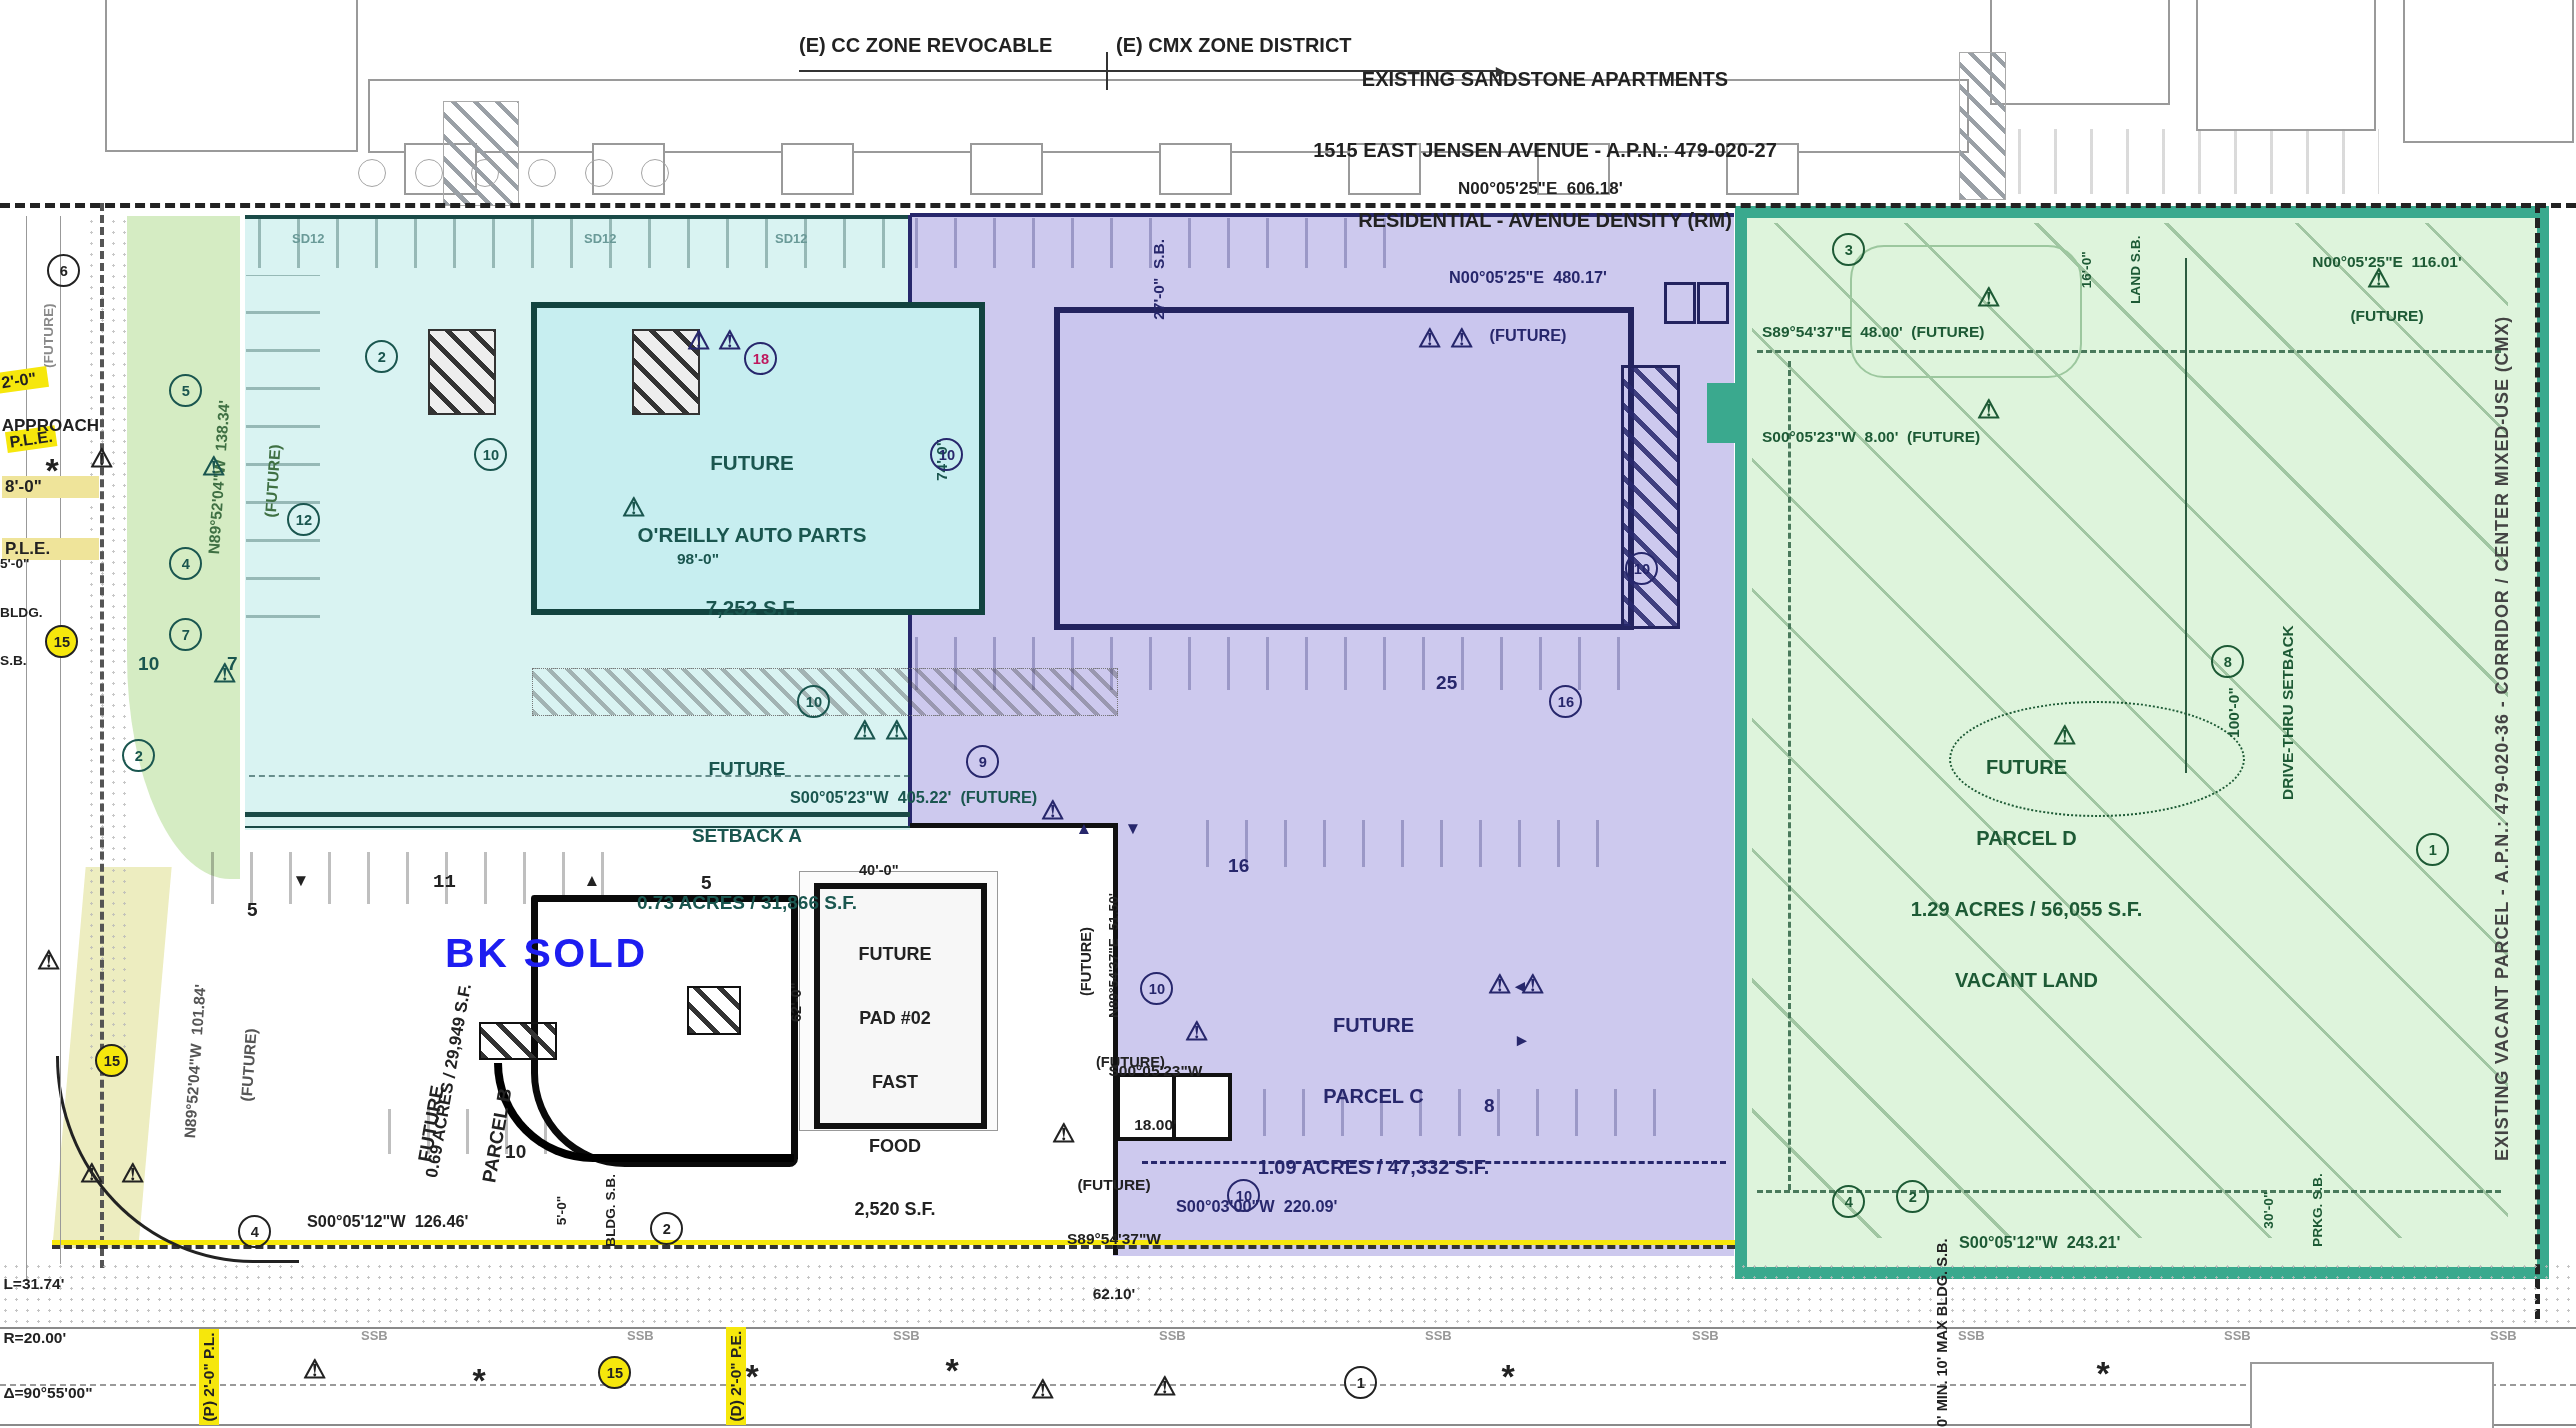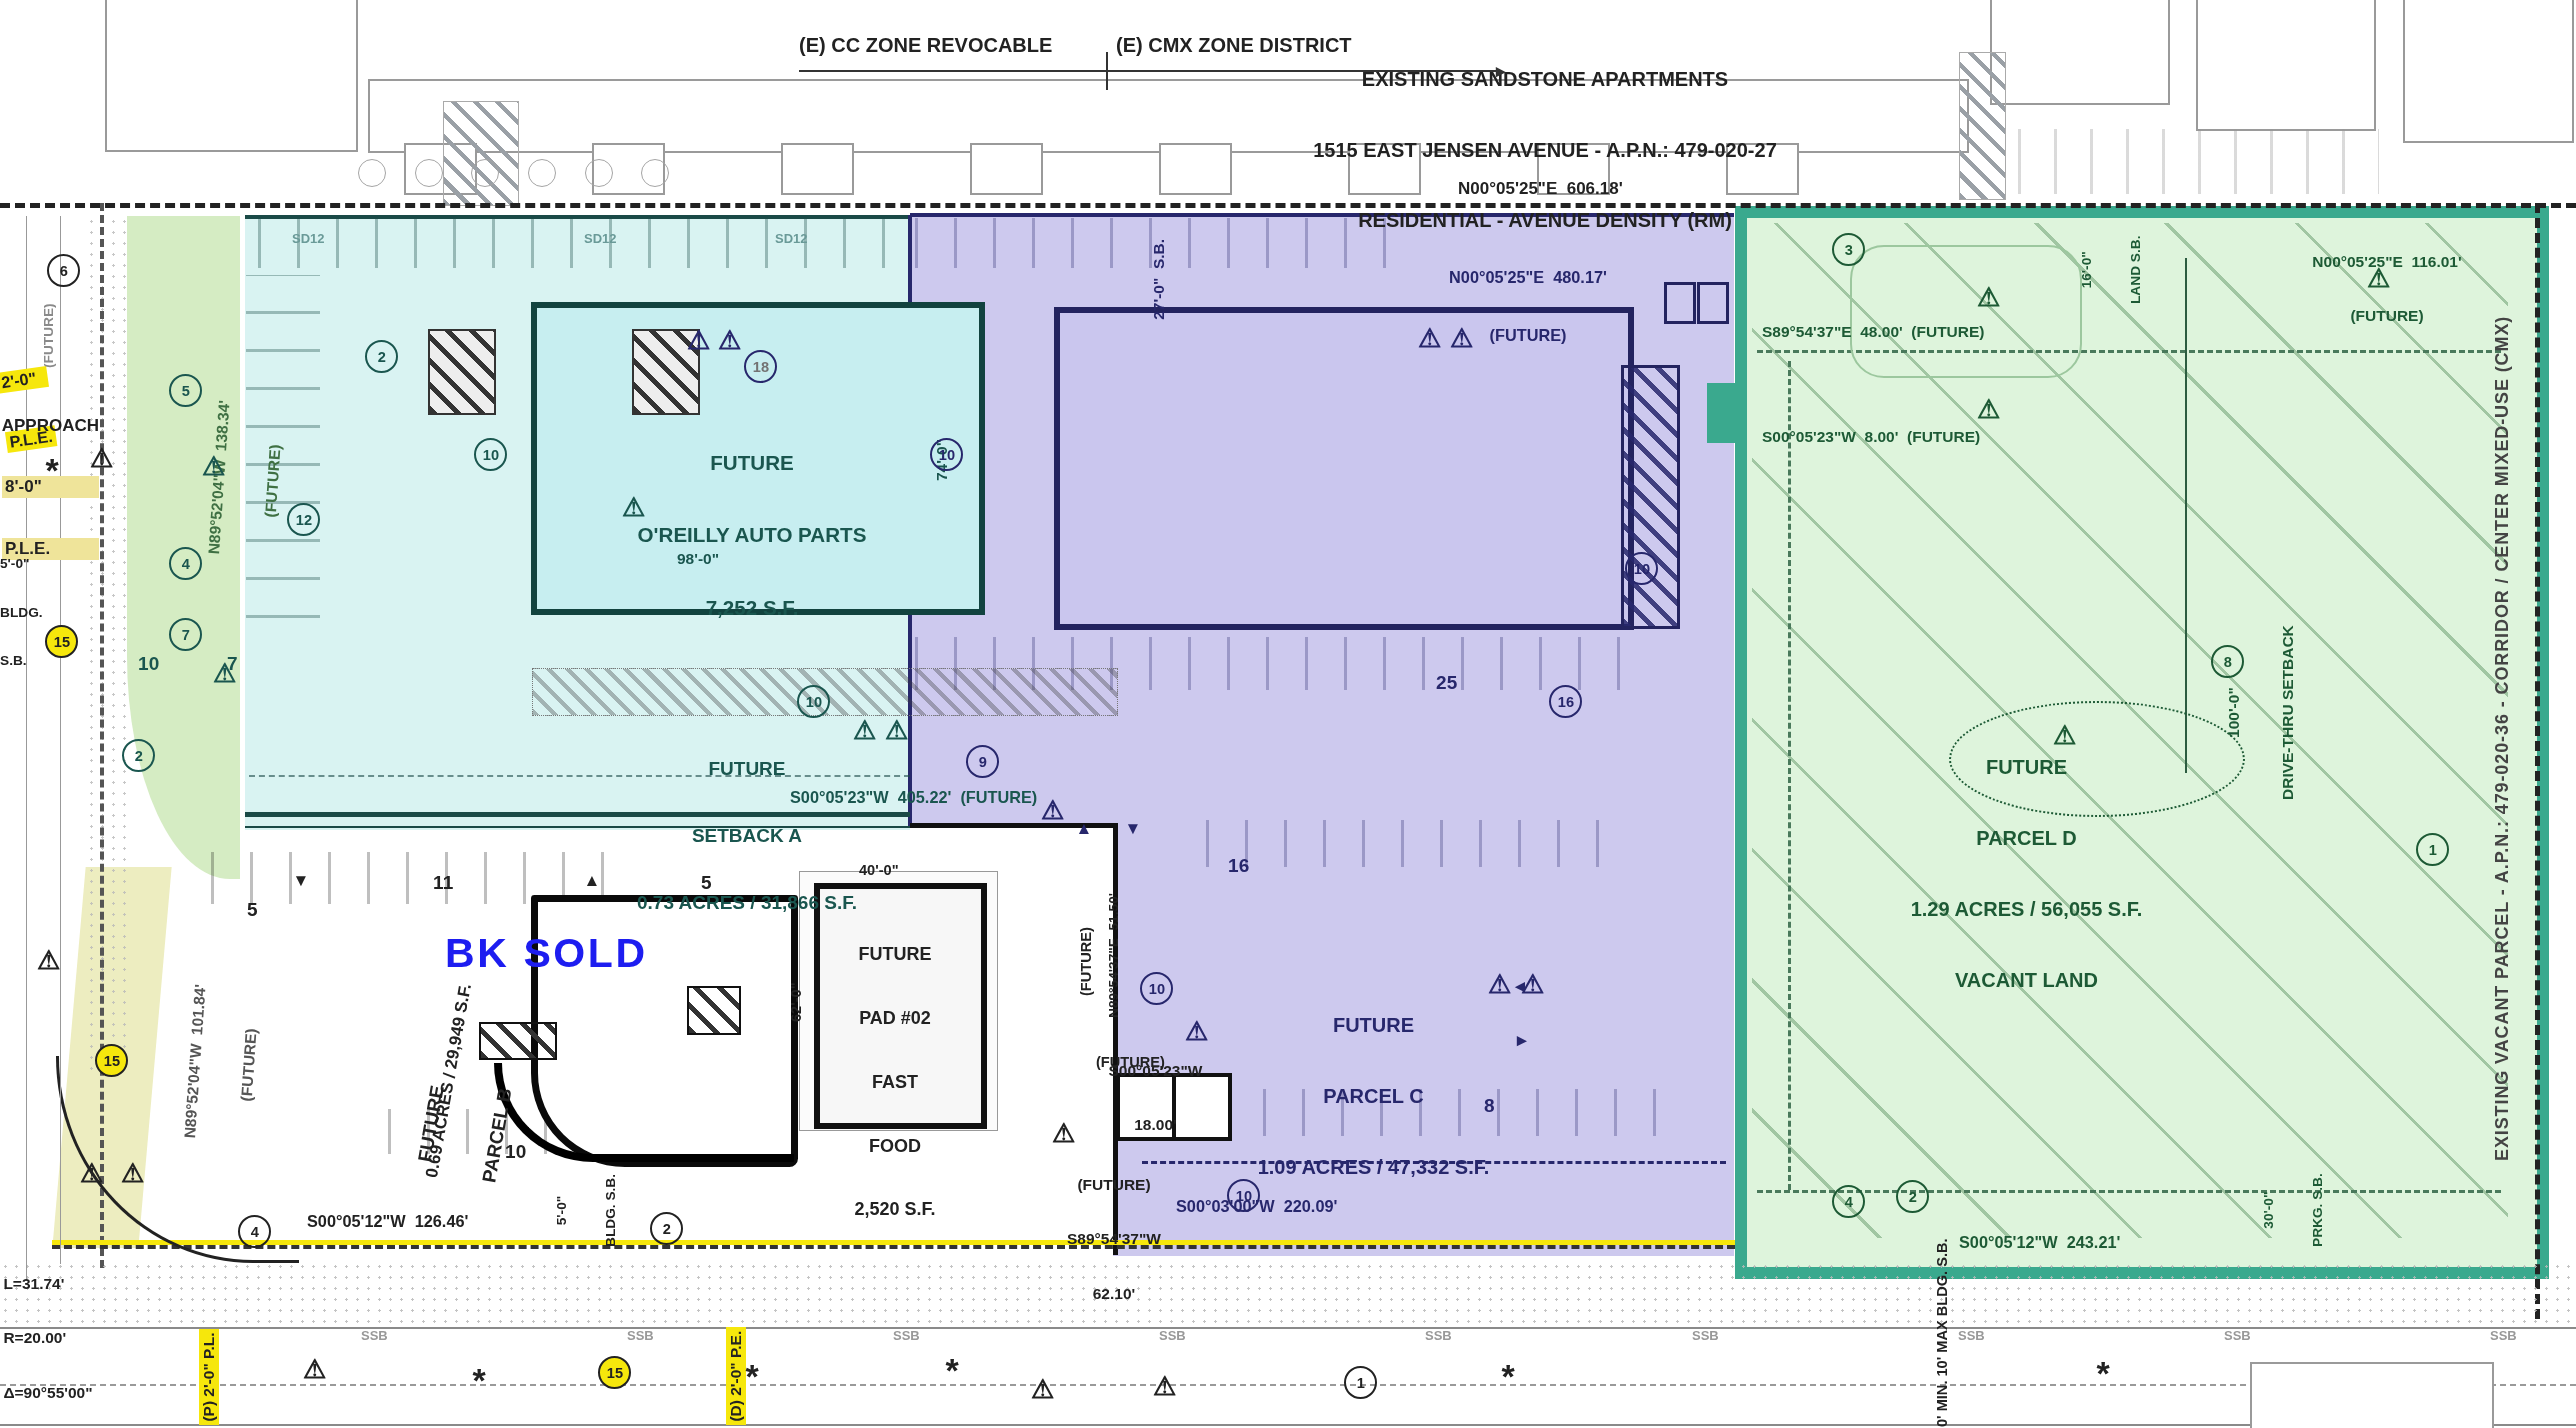--- a/index.html
+++ b/index.html
@@ -264,21 +264,21 @@
   <div class="lbl rot" style="left:2492px;top:1161px;font-size:18px;letter-spacing:0.9px;color:#444;">EXISTING VACANT PARCEL - A.P.N.: 479-020-36 - CORRIDOR / CENTER MIXED-USE (CMX)</div>
 
 <div class="sym circ" style="left: 380px; top: 355px; color: rgb(26, 86, 79); border-color: rgb(26, 86, 79);">2</div>
     <div class="sym circ" style="left: 184px; top: 389px; color: rgb(26, 86, 79); border-color: rgb(26, 86, 79);">5</div>
     <div class="sym circ" style="left: 184px; top: 562px; color: rgb(26, 86, 79); border-color: rgb(26, 86, 79);">4</div>
     <div class="sym circ" style="left: 184px; top: 633px; color: rgb(26, 86, 79); border-color: rgb(26, 86, 79);">7</div>
     <div class="sym circ" style="left: 137px; top: 754px; color: rgb(26, 86, 79); border-color: rgb(26, 86, 79);">2</div>
     <div class="sym circ" style="left: 302px; top: 518px; color: rgb(26, 86, 79); border-color: rgb(26, 86, 79);">12</div>
     <div class="sym circ" style="left: 489px; top: 453px; color: rgb(26, 86, 79); border-color: rgb(26, 86, 79);">10</div>
     <div class="sym circ" style="left: 812px; top: 700px; color: rgb(26, 86, 79); border-color: rgb(26, 86, 79);">10</div>
-    <div class="sym circ" style="left: 759px; top: 365px; color: #737373; border-color: rgb(39, 39, 108);">18</div>
+    <div class="sym circ" style="left: 759px; top: 357px; color: #be185d; border-color: rgb(39, 39, 108);">18</div>
     <div class="sym circ" style="left: 945px; top: 453px; color: rgb(39, 39, 108); border-color: rgb(39, 39, 108);">10</div>
     <div class="sym circ" style="left: 1640px; top: 567px; color: rgb(39, 39, 108); border-color: rgb(39, 39, 108);">10</div>
     <div class="sym circ" style="left: 1564px; top: 700px; color: rgb(39, 39, 108); border-color: rgb(39, 39, 108);">16</div>
     <div class="sym circ" style="left: 981px; top: 760px; color: rgb(39, 39, 108); border-color: rgb(39, 39, 108);">9</div>
     <div class="sym circ" style="left: 1155px; top: 987px; color: rgb(39, 39, 108); border-color: rgb(39, 39, 108);">10</div>
     <div class="sym circ" style="left: 1242px; top: 1194px; color: rgb(39, 39, 108); border-color: rgb(39, 39, 108);">10</div>
     <div class="sym circ" style="left: 1359px; top: 1381px; color: rgb(34, 34, 34); border-color: rgb(34, 34, 34);">1</div>
     <div class="sym circ" style="left: 253px; top: 1230px; color: rgb(34, 34, 34); border-color: rgb(34, 34, 34);">4</div>
     <div class="sym circ" style="left: 665px; top: 1227px; color: rgb(34, 34, 34); border-color: rgb(34, 34, 34);">2</div>
     <div class="sym circ" style="left: 62px; top: 269px; color: rgb(34, 34, 34); border-color: rgb(34, 34, 34);">6</div>
@@ -286,21 +286,21 @@
     <div class="sym circ" style="left: 2226px; top: 660px; color: rgb(29, 90, 53); border-color: rgb(29, 90, 53);">8</div>
     <div class="sym circ" style="left: 2431px; top: 848px; color: rgb(29, 90, 53); border-color: rgb(29, 90, 53);">1</div>
     <div class="sym circ" style="left: 1847px; top: 1200px; color: rgb(29, 90, 53); border-color: rgb(29, 90, 53);">4</div>
     <div class="sym circ" style="left: 1911px; top: 1195px; color: rgb(29, 90, 53); border-color: rgb(29, 90, 53);">2</div>
     <div class="sym circ" style="left: 60px; top: 640px; color: rgb(34, 34, 34); border-color: rgb(34, 34, 34); background: rgb(246, 231, 12);">15</div>
     <div class="sym circ" style="left: 110px; top: 1059px; color: rgb(34, 34, 34); border-color: rgb(34, 34, 34); background: rgb(246, 231, 12);">15</div>
     <div class="sym circ" style="left: 613px; top: 1371px; color: rgb(34, 34, 34); border-color: rgb(34, 34, 34); background: rgb(246, 231, 12);">15</div>
     <div class="sym num" style="left: 145px; top: 664px; color: rgb(26, 86, 79);">10</div>
     <div class="sym num" style="left: 234px; top: 664px; color: rgb(26, 86, 79);">7</div>
     <div class="sym num" style="left: 254px; top: 910px; color: rgb(34, 34, 34);">5</div>
-    <div class="sym num" style="left: 440px; top: 883px; color: rgb(34, 34, 34);">11</div>
+    <div class="sym num" style="left: 440px; top: 883px; color: rgb(34, 34, 34); font-family: Liberation Mono, monospace;">11</div>
     <div class="sym num" style="left: 708px; top: 883px; color: rgb(34, 34, 34);">5</div>
     <div class="sym num" style="left: 512px; top: 1152px; color: rgb(34, 34, 34);">10</div>
     <div class="sym num" style="left: 1235px; top: 866px; color: rgb(39, 39, 108);">16</div>
     <div class="sym num" style="left: 1491px; top: 1106px; color: rgb(39, 39, 108);">8</div>
     <div class="sym num" style="left: 1443px; top: 683px; color: rgb(39, 39, 108);">25</div>
     <div class="sym tri" style="left: 215px; top: 468px; color: rgb(26, 86, 79);">⚠</div>
     <div class="sym tri" style="left: 226px; top: 675px; color: rgb(26, 86, 79);">⚠</div>
     <div class="sym tri" style="left: 635px; top: 509px; color: rgb(26, 86, 79);">⚠</div>
     <div class="sym tri" style="left: 866px; top: 732px; color: rgb(26, 86, 79);">⚠</div>
     <div class="sym tri" style="left: 898px; top: 732px; color: rgb(26, 86, 79);">⚠</div>

